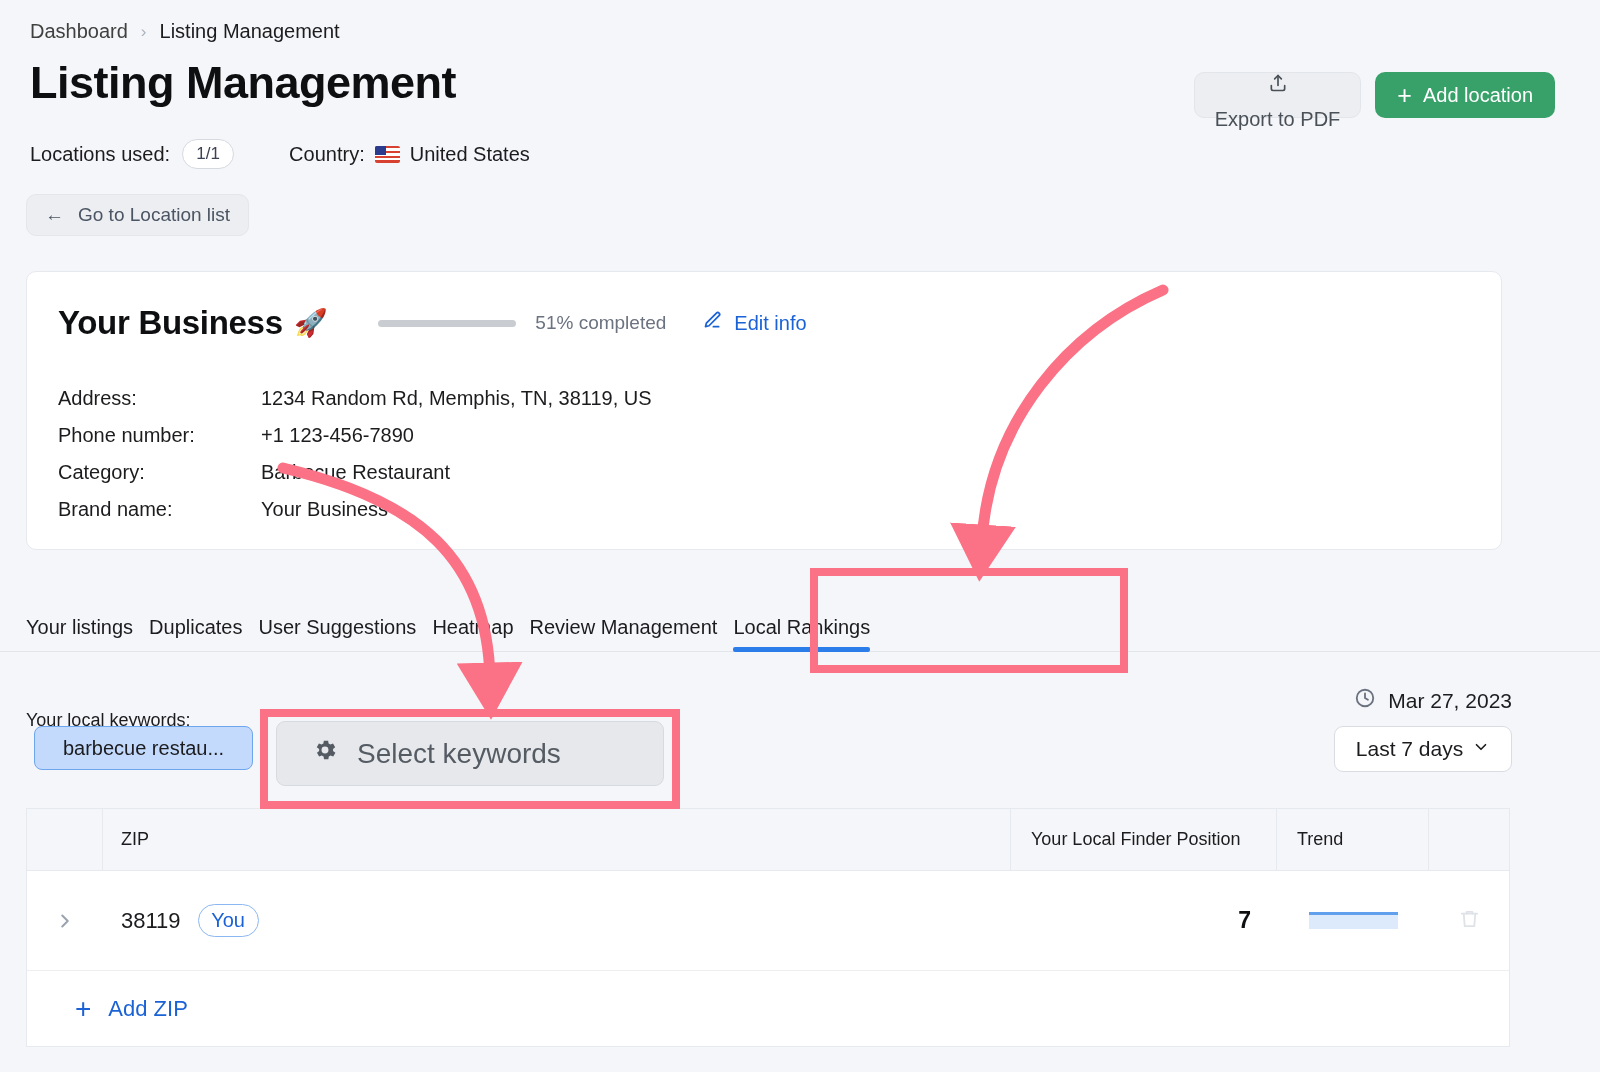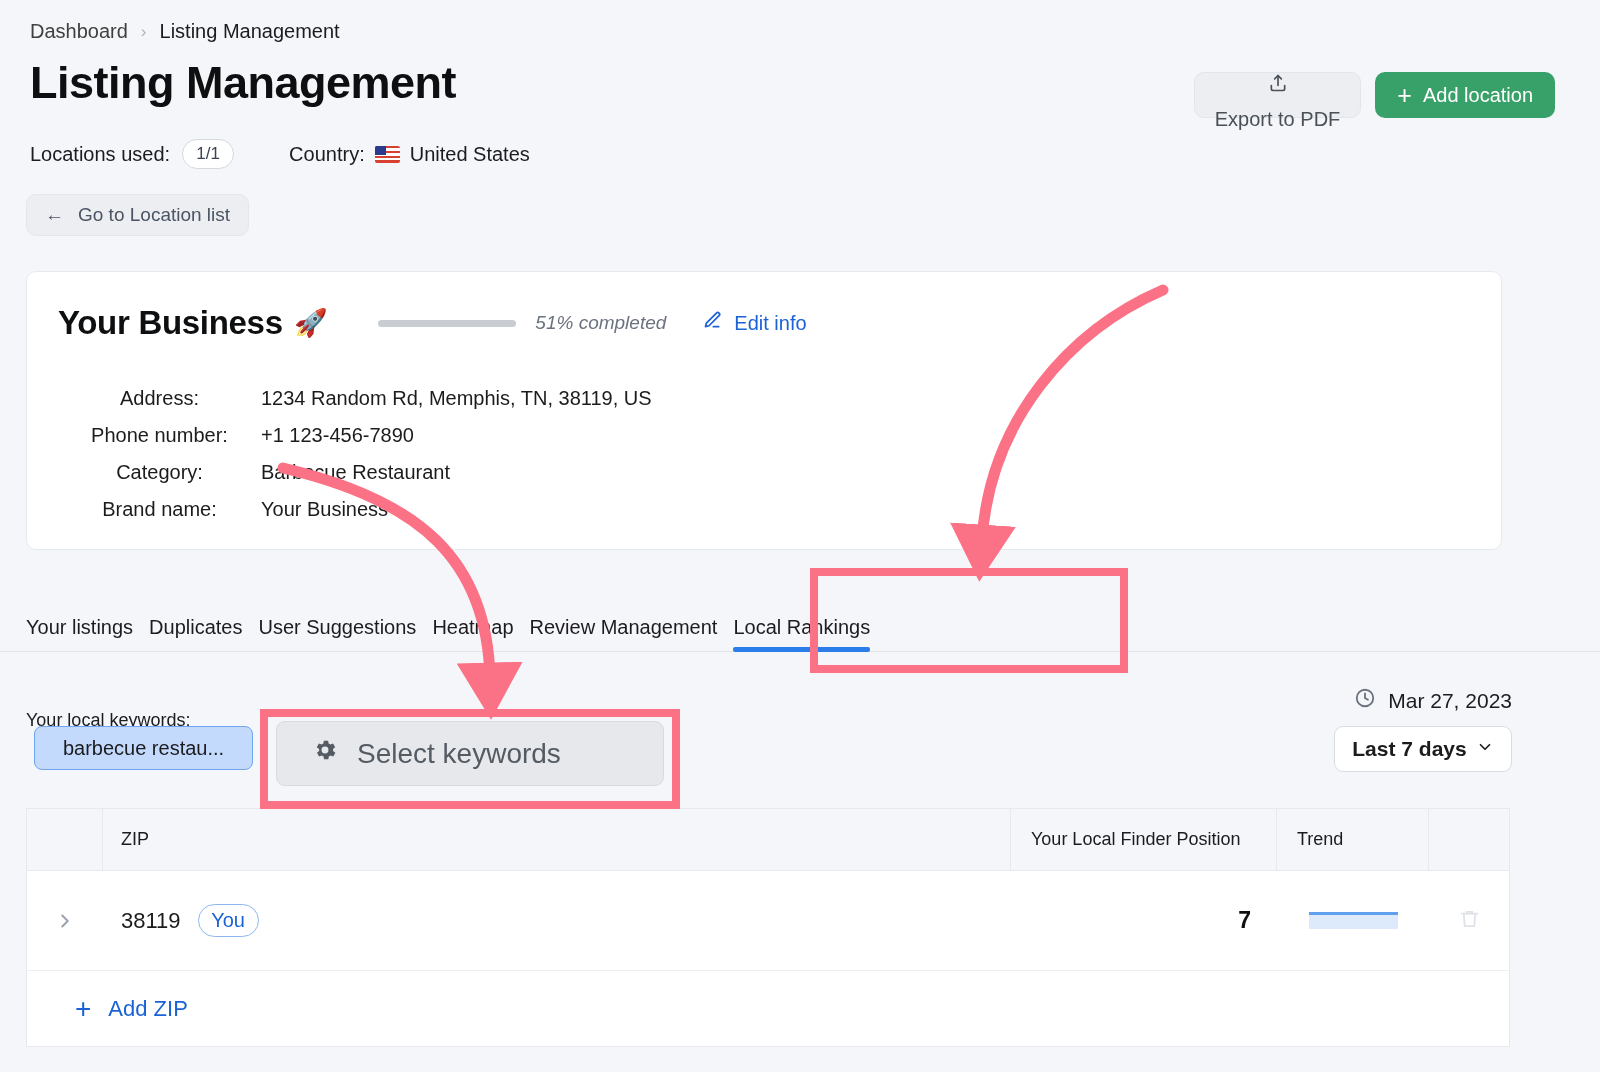--- a/index.html
+++ b/index.html
@@ -64,26 +64,26 @@
   
   .biz-card {
     position: absolute; left: 26px; top: 271px; width: 1476px; height: 279px;
     background: #fff; border: 1px solid #e6e9ee; border-radius: 10px;
   }
   .biz-head { position: absolute; left: 31px; top: 32px; display: flex; align-items: center; }
   .biz-name { font-size: 33px; font-weight: bold; color: #0e0f11; letter-spacing: -0.3px; }
   .rocket { font-size: 27px; margin-left: 12px; }
   .progress-track { width: 138px; height: 7px; border-radius: 4px; background: #c9ccd1; margin-left: 50px; overflow: hidden; }
   .progress-fill { height: 100%; border-radius: 4px; background: #37996b; }
-  .progress-label { margin-left: 19px; font-size: 19px; color: #6b7280; font-style: italic; }
+  .progress-label { margin-left: 19px; font-size: 19px; color: #6b7280; }
   .edit-link { margin-left: 36px; display: flex; align-items: center; gap: 11px; color: #1a62d6; font-size: 20px; }
 
   .biz-fields { position: absolute; left: 31px; top: 108px; font-size: 20px; color: #1c1c1f; }
   .fld-row { display: flex; height: 37px; align-items: center; }
-  .fld-label { width: 203px; color: #1c1c1f; text-align: center; }
+  .fld-label { width: 203px; color: #1c1c1f; }
   .fld-value { color: #1c1c1f; }
 
   
   .tabbar { position: absolute; left: 0; top: 602px; width: 1600px; height: 50px; border-bottom: 1px solid #e2e5ea; }
   .tabs { position: absolute; left: 26px; top: 0; display: flex; align-items: center; gap: 16px; height: 50px; }
   .tab { font-size: 20px; color: #1c1c1f; height: 50px; display: flex; align-items: center; position: relative; white-space: nowrap; }
   .tab.active::after { content: ""; position: absolute; left: 0; right: 0; bottom: 0; height: 5px; background: #2b7de9; border-radius: 2px; }
 
   
   .kw-label { position: absolute; left: 26px; top: 690px; display: flex; align-items: center; font-size: 18px; color: #1c1c1f; }
@@ -105,21 +105,21 @@
     background: #e6e8ec; border: 1px solid #d7dae0;
     font-size: 28px; color: #555b63;
   }
 
   
   .date-row { position: absolute; right: 88px; top: 687px; display: flex; align-items: center; gap: 12px; font-size: 21px; color: #1c1c1f; }
   .dd-period {
     position: absolute; right: 88px; top: 726px;
     display: flex; align-items: center; justify-content: center; gap: 9px;
     width: 178px; height: 46px; border-radius: 9px;
-    background: #fff; border: 1px solid #d9dde3; font-size: 21px; color: #1c1c1f; font-weight: bold;
+    background: #fff; border: 1px solid #d9dde3; font-size: 21px; color: #1c1c1f;
   }
 
   
   .table { position: absolute; left: 26px; top: 808px; width: 1484px; border: 1px solid #e6e9ee; background: #c4b5fd; }
   .thead { display: flex; height: 62px; background: #f5f6f9; border-bottom: 1px solid #e6e9ee; }
   .th { display: flex; align-items: center; font-size: 18px; color: #1c1c1f; border-right: 1px solid #e6e9ee; }
   .th-exp { width: 76px; }
   .th-zip { width: 908px; padding-left: 18px; }
   .th-pos { width: 266px; padding-left: 20px; }
   .th-trend { width: 152px; padding-left: 20px; }

